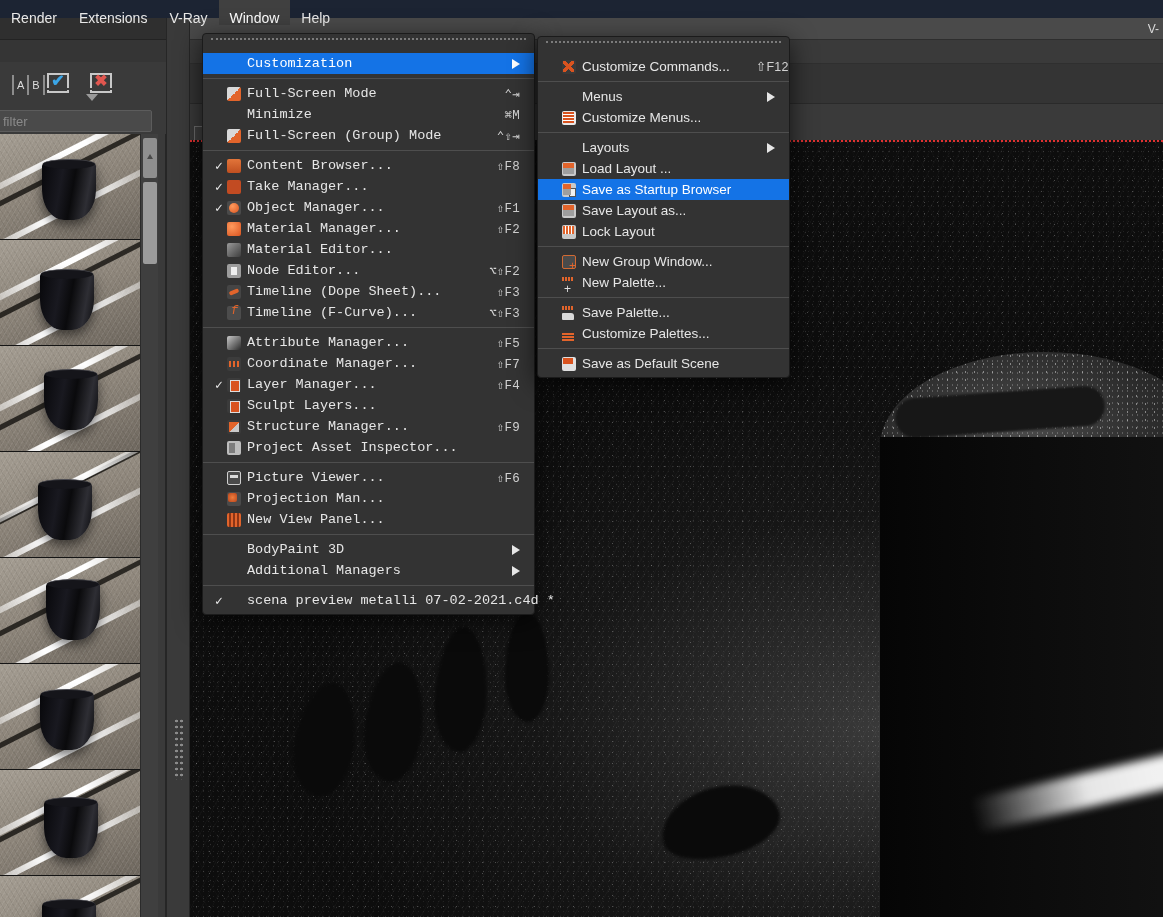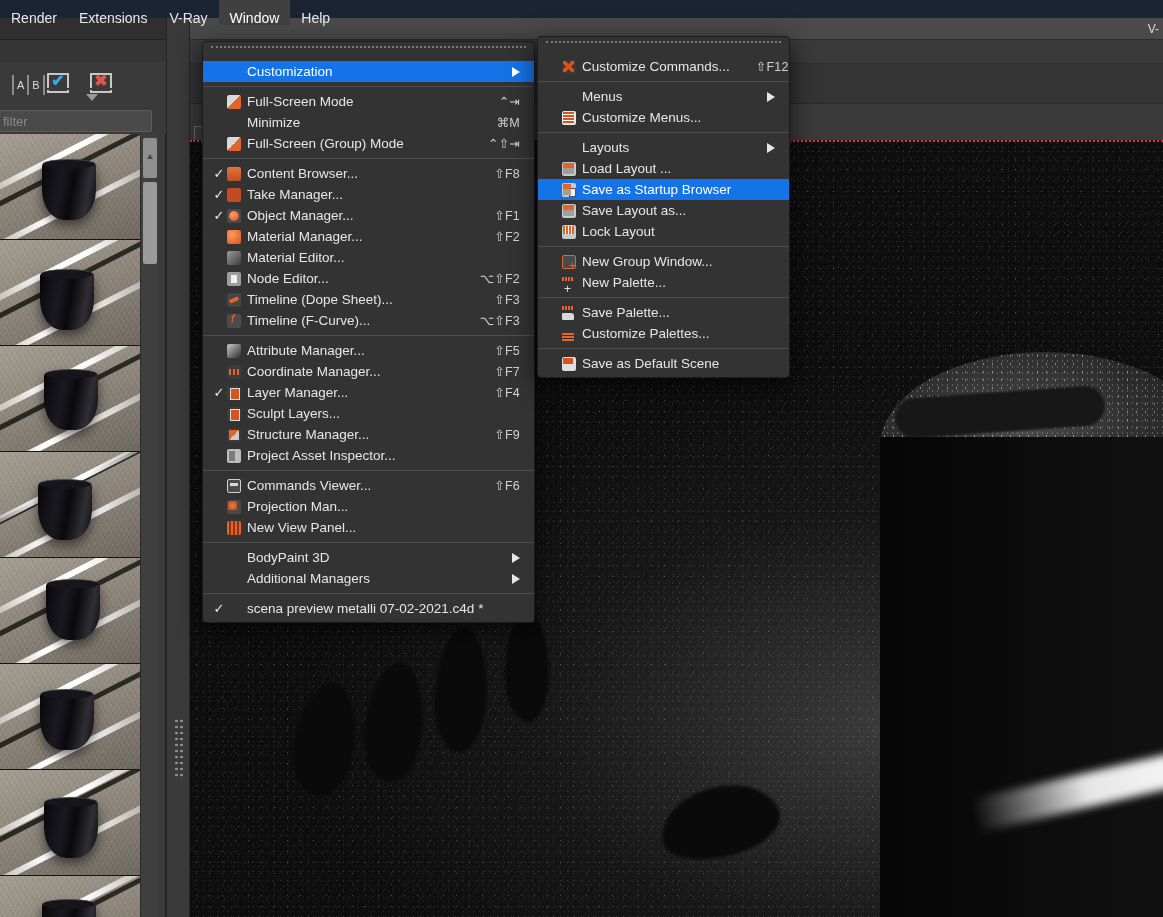--- a/index.html
+++ b/index.html
@@ -248,21 +248,21 @@
     margin-left:26px; color:#d2d2d2; font-size:12.5px; letter-spacing:.2px;
   }
   .mi .arrow {
     margin-left:22px; width:0;height:0;
     border-top:5px solid transparent;border-bottom:5px solid transparent;
     border-left:8px solid #e6e6e6;
   }
   .mi.hl .arrow { border-left-color:#fff; }
   .msep { height:1px; background:#4e4e4e; margin:4px 0; }
 
-  #menu-window { left:202px; top:41px; width:333px; }
+  #menu-window { left:202px; top:33px; width:333px;font-family:Liberation Mono, monospace; }
   #menu-customization { left:537px; top:36px; width:253px; }
 
   
   .ic-folder{background:linear-gradient(#e2753a,#bf4f20);}
   .ic-dots{background:#c24b22;}
   .ic-sphere{background:radial-gradient(circle at 35% 32%,#ff9b5e,#d9531f);border-radius:50%;}
   .ic-sphere-sq{background:#4a4a4a;}
   .ic-sphere-sq:after{content:"";position:absolute;left:2px;top:2px;width:10px;height:10px;border-radius:50%;background:radial-gradient(circle at 35% 32%,#ff9b5e,#d9531f);}
   .ic-mat{background:linear-gradient(135deg,#9a9a9a,#3d3d3d);}
   .ic-node{background:#9d9d9d;}
@@ -575,21 +575,21 @@
       </div>
       <div class="mi">
         <span class="chk"></span>
         <span class="ico ic-proj"></span>
         <span class="lbl">Project Asset Inspector...</span>
       </div>
       <div class="msep"></div>
       <div class="mi">
         <span class="chk"></span>
         <span class="ico ic-pict"></span>
-        <span class="lbl">Commands Viewer...</span>
+        <span class="lbl">Picture Viewer...</span>
         <span class="shortcut">⇧F6</span>
       </div>
       <div class="mi">
         <span class="chk"></span>
         <span class="ico ic-projm"></span>
         <span class="lbl">Projection Man...</span>
       </div>
       <div class="mi">
         <span class="chk"></span>
         <span class="ico ic-view"></span>

